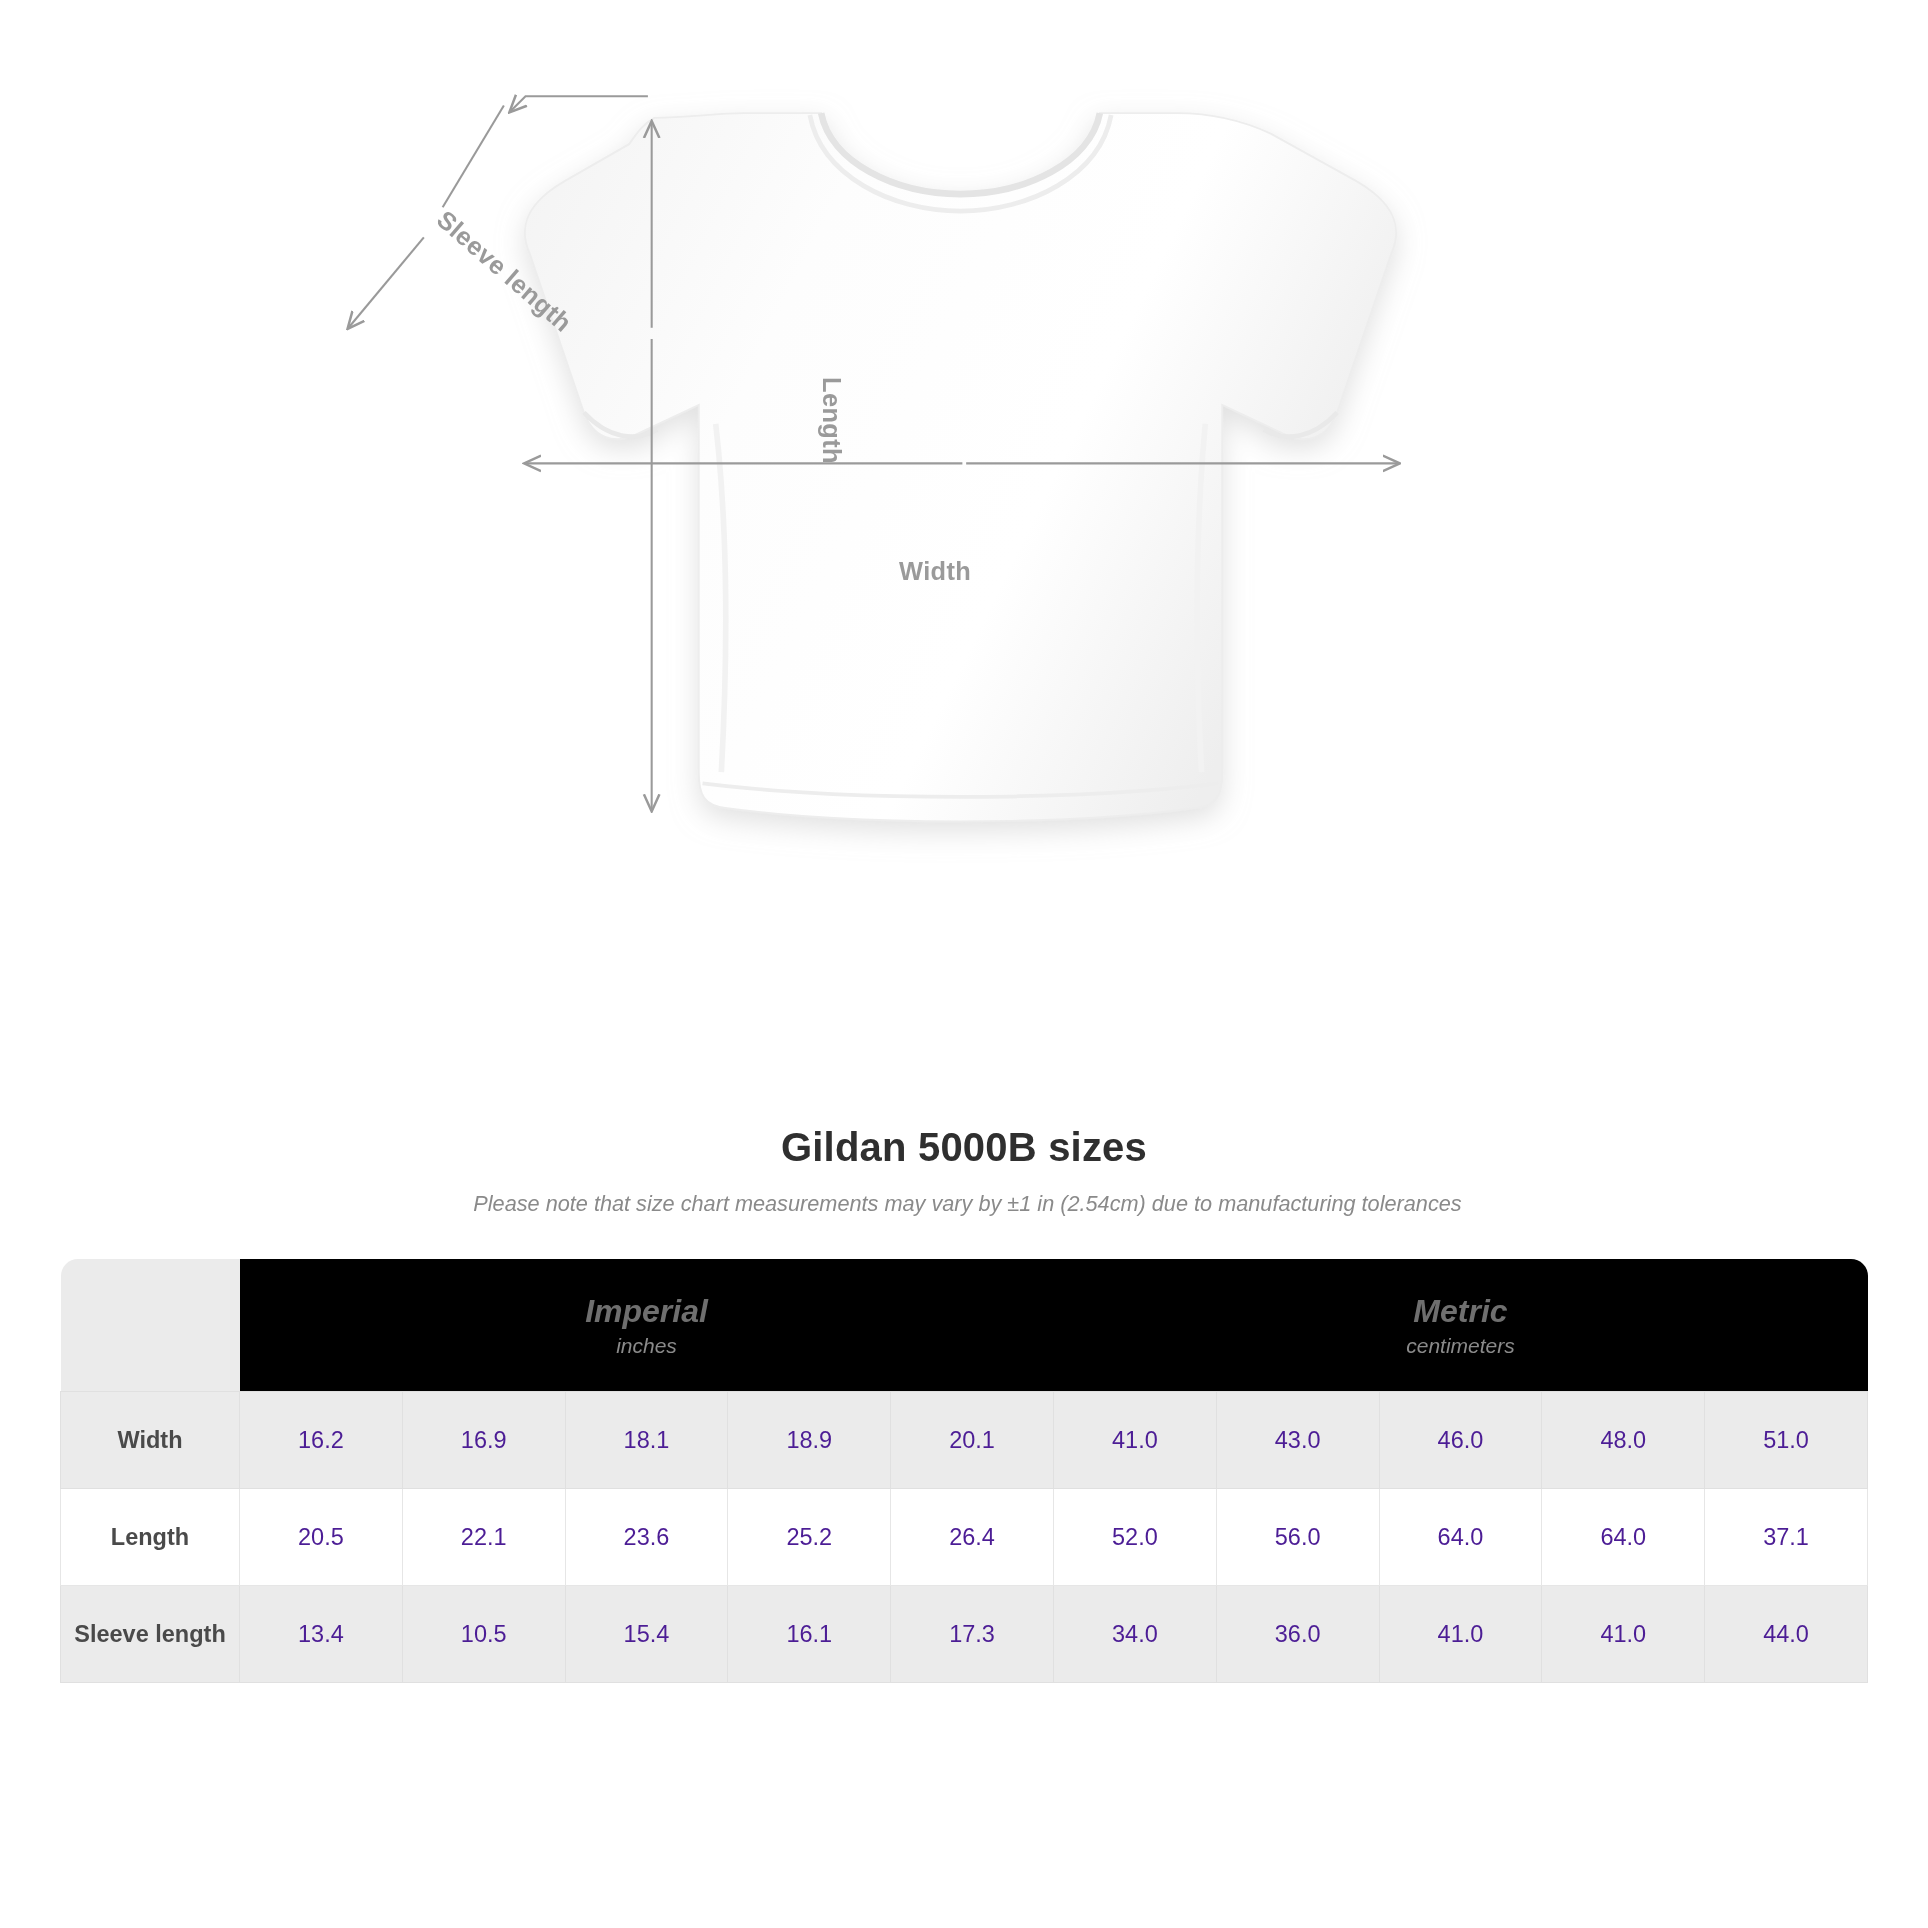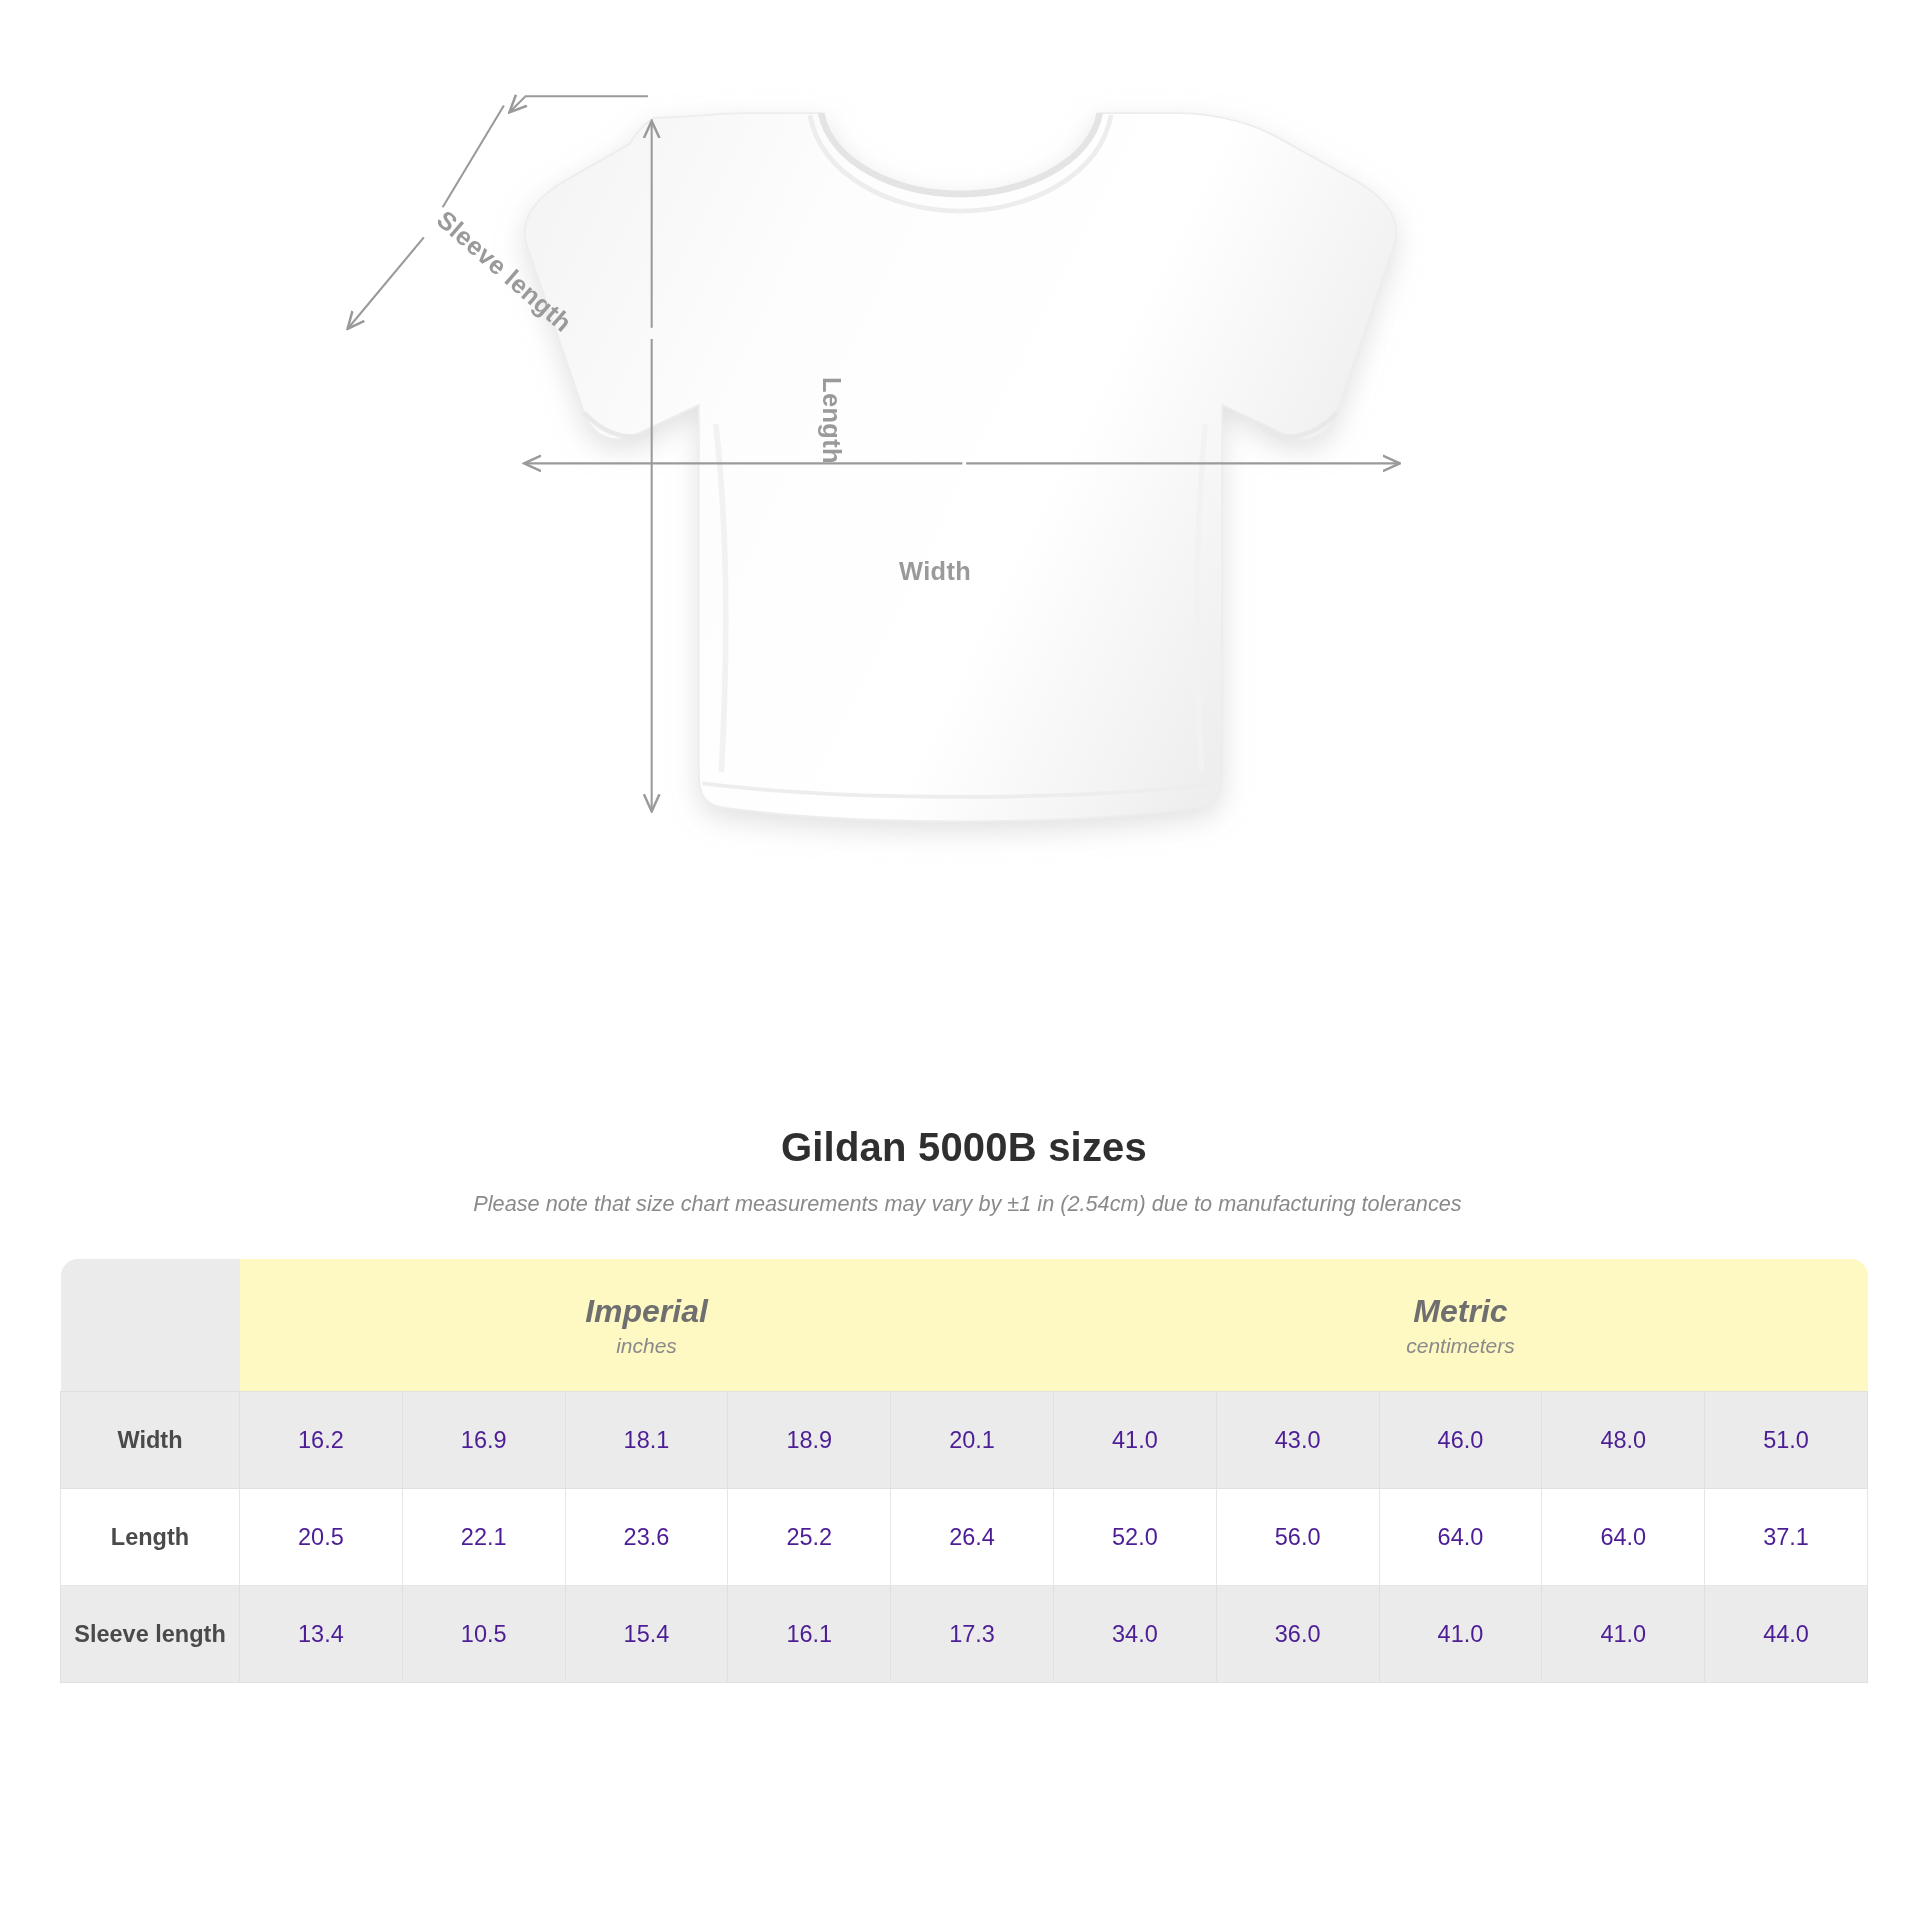--- a/index.html
+++ b/index.html
@@ -98,21 +98,21 @@
   }
   table.size-table td, table.size-table th {
     border: 0.9px solid #e6e6e6;
     text-align: center;
     vertical-align: middle;
     font-weight: normal;
   }
   
   tr.unit-row td {
     border: none;
-    background: #fef9c3;
+    background: #000000;
     height: 132px;
     padding: 0;
   }
   tr.unit-row td.blank-left {
     background: #ebebeb;
     border-top-left-radius: 17px;
     border-bottom-left-radius: 0;
   }
   tr.unit-row td.unit-cell .unit-name {
     font-size: 32px;

